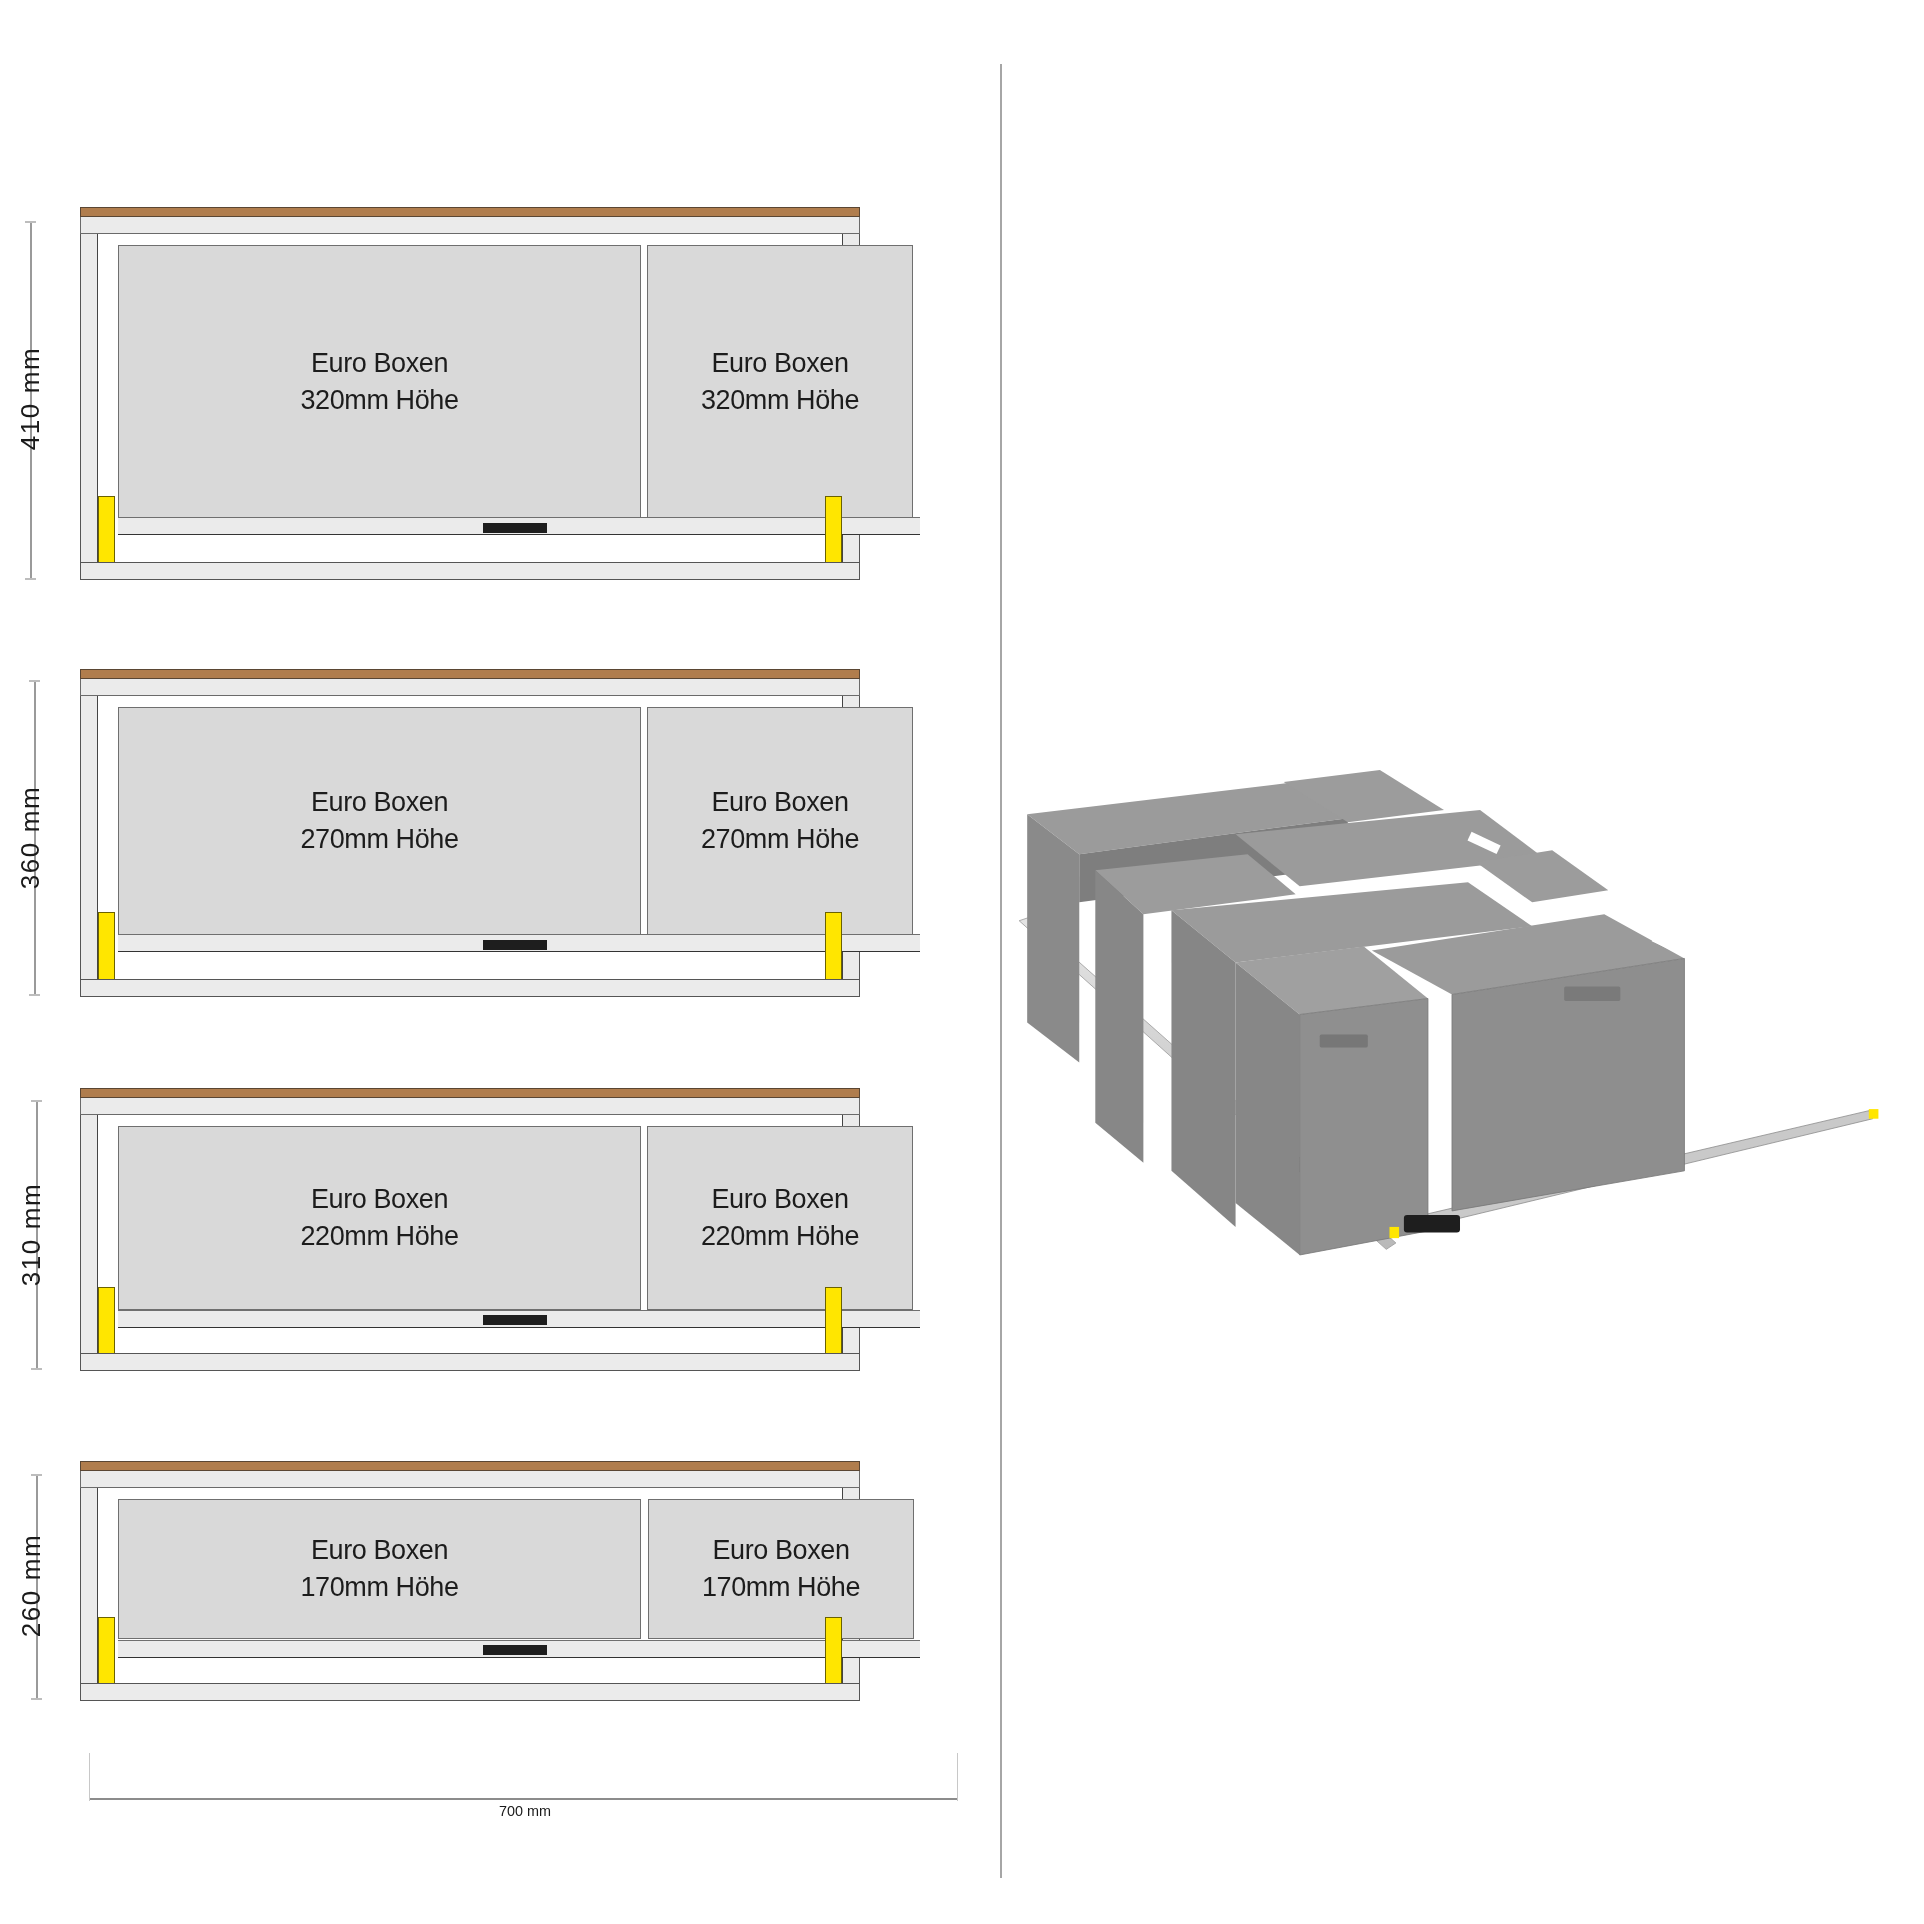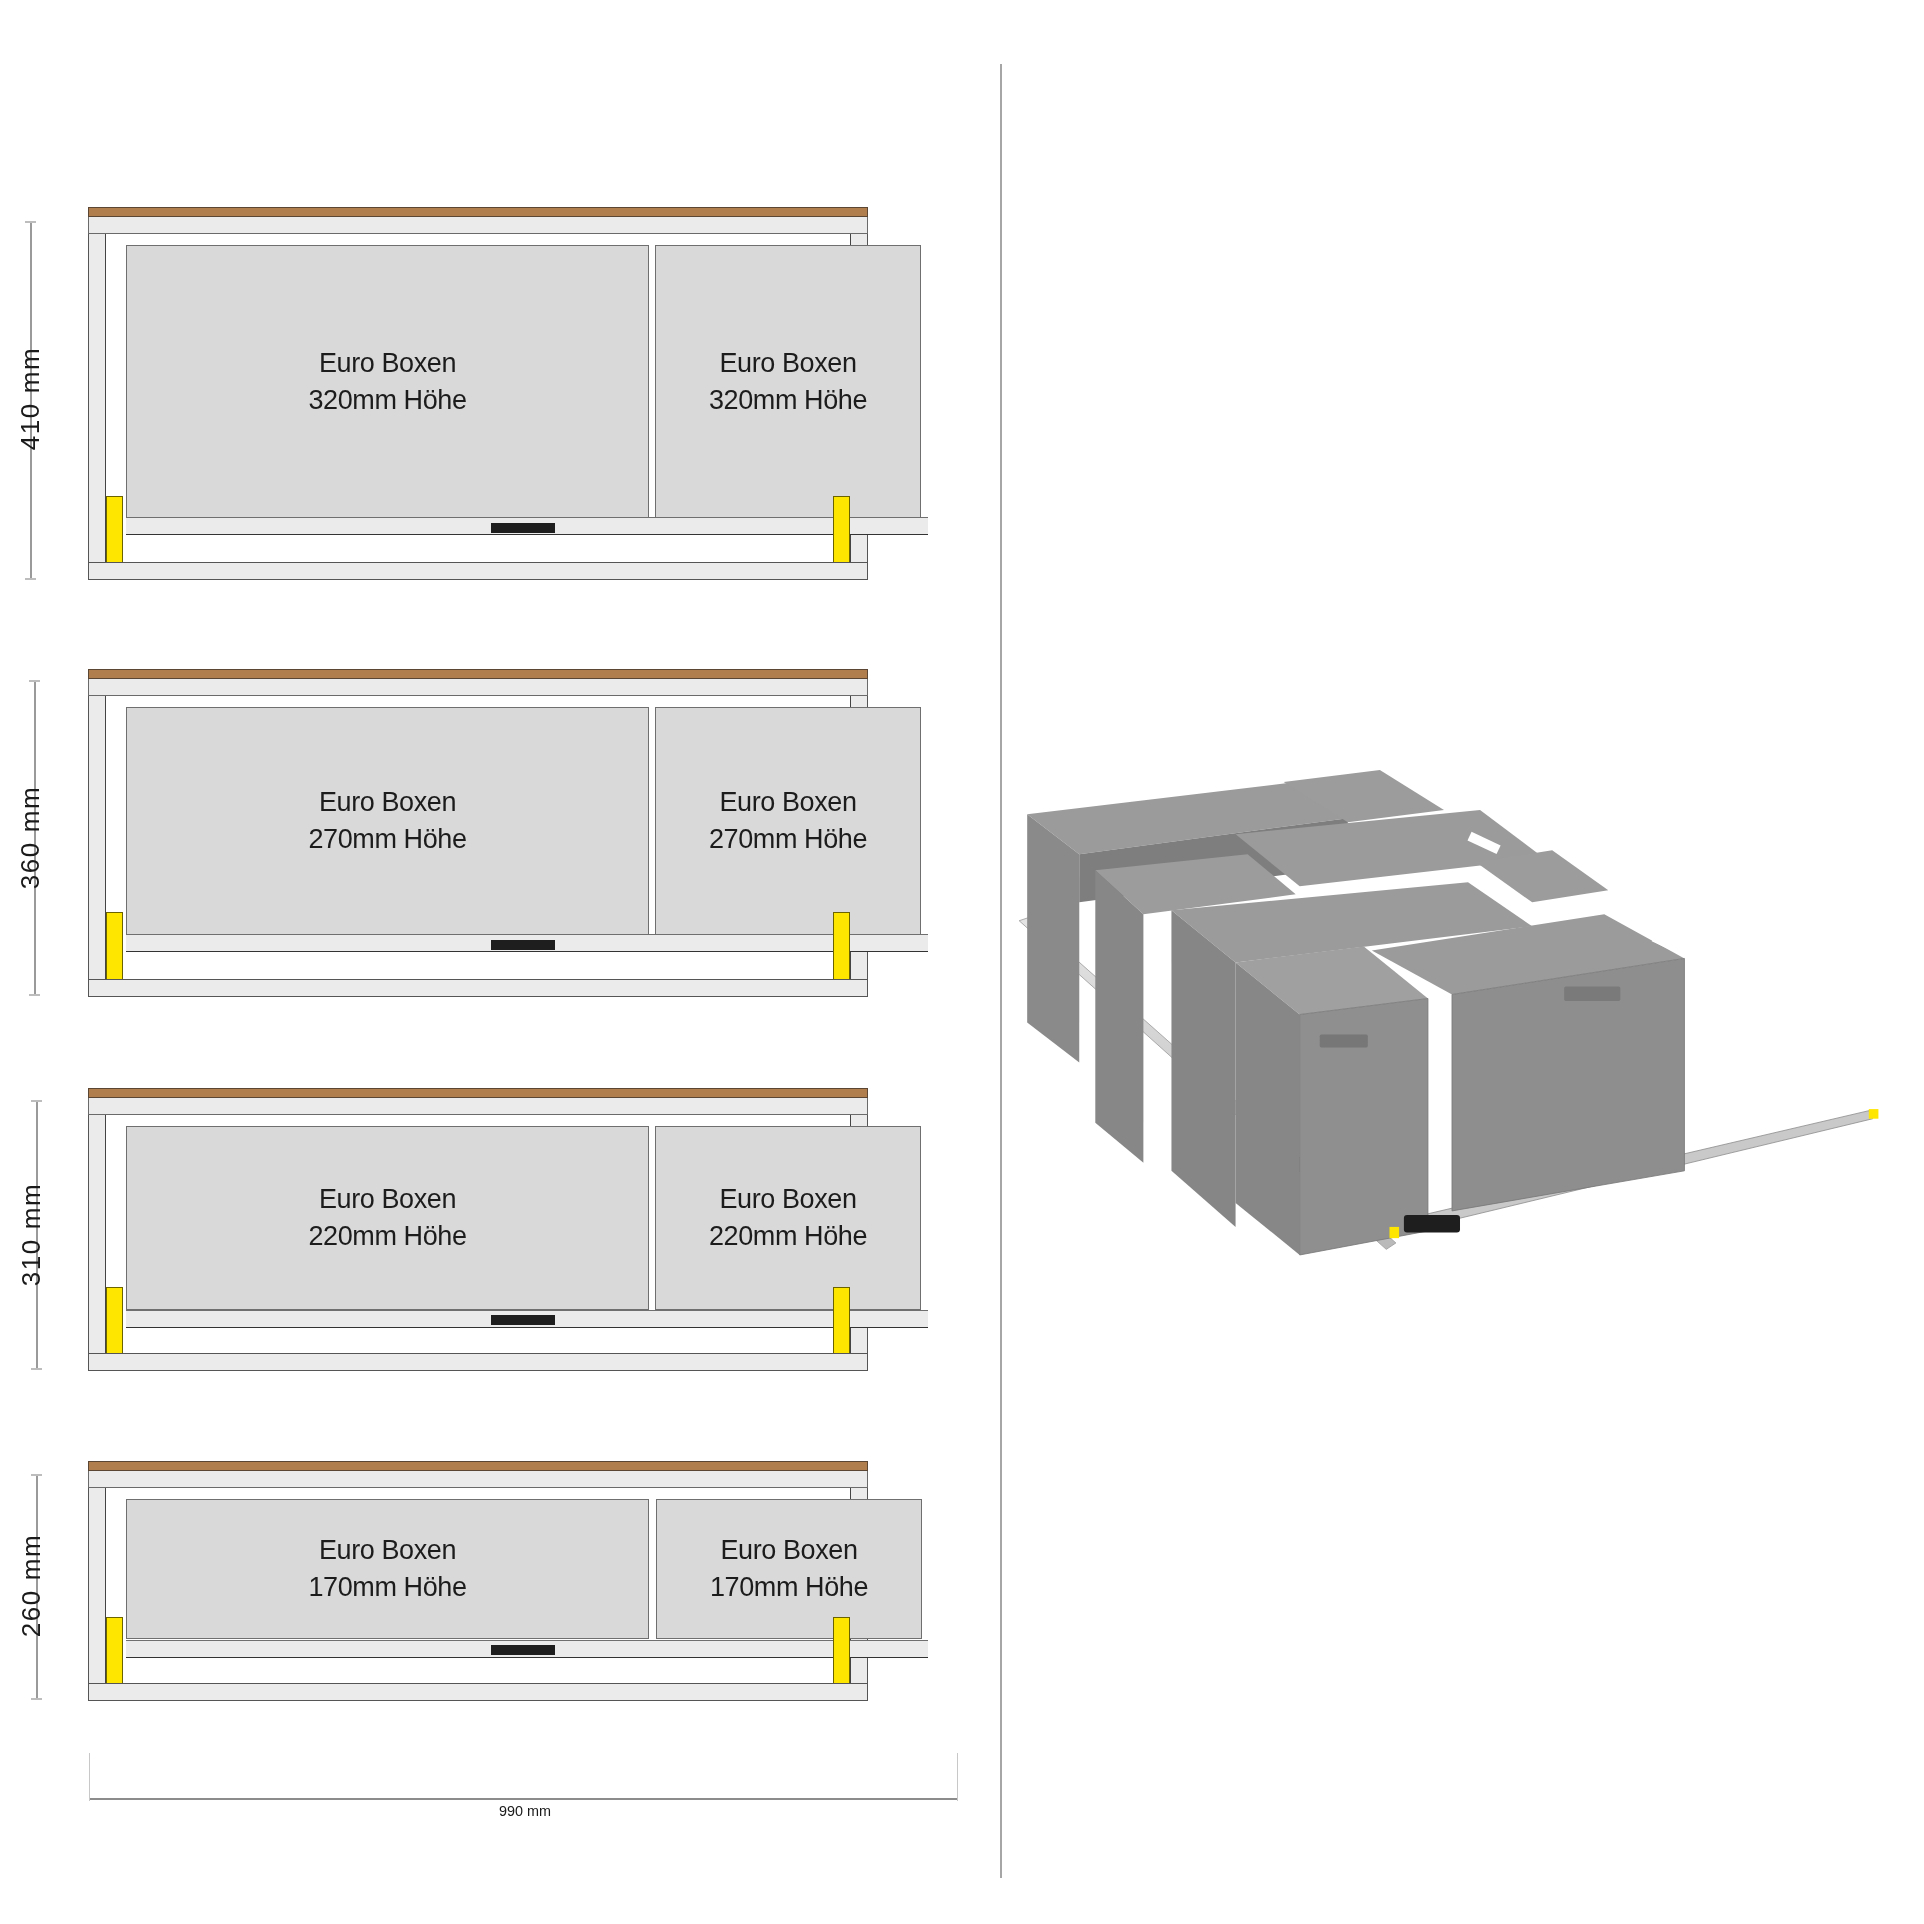--- a/index.html
+++ b/index.html
@@ -1,21 +1,21 @@
 <!DOCTYPE html>
 <html style="font-size:13px"><head>
 <meta charset="utf-8">
 <style>
   html, body { margin:0; padding:0; background:#ffffff; }
   body { width:1925px; height:1925px; position:relative; overflow:hidden;
          font-family:"Liberation Sans", sans-serif; color:#1a1a1a; }
   .divider { position:absolute; left:1000px; top:64px; width:2.4px; height:1814px; background:#a6a6a6; }
 
   
-  .drawer { position:absolute; left:88px; width:780px;border-radius:25px; }
+  .drawer { position:absolute; left:80px; width:780px;border-radius:25px; }
   .drawer .top-wood { position:absolute; left:0; top:0; width:100%; height:10.4px; background:#b07d4d; border:1.6px solid #5a4633; box-sizing:border-box; }
   .drawer .top-band { position:absolute; left:0; top:10.4px; width:100%; height:17px; background:#ebebeb; border:1.6px solid #6a6a6a; border-top:none; box-sizing:border-box; }
   .drawer .side-l { position:absolute; left:0; top:27px; width:17.6px; background:#ebebeb; border-left:1.6px solid #555; border-right:1.6px solid #444; box-sizing:border-box; }
   .drawer .side-r { position:absolute; right:0; top:27px; width:17.6px; background:#ebebeb; border-left:1.6px solid #444; border-right:1.6px solid #555; box-sizing:border-box; }
   .drawer .bottom-band { position:absolute; left:0; width:100%; height:17.6px; background:#ebebeb; border:1.6px solid #555; box-sizing:border-box; }
   .drawer .box { position:absolute; background:#d9d9d9; border:1.6px solid #6f6f6f; box-sizing:border-box; display:flex; flex-direction:column; align-items:center; justify-content:center; }
   .drawer .box span { display:block; font-size:27px; line-height:37px; color:#1c1c1c; text-align:center; letter-spacing:-0.4px; }
   .drawer .rail { position:absolute; left:38px; width:802px; height:17.6px; background:#ebebeb; border-top:1.6px solid #6f6f6f; border-bottom:1.6px solid #333; box-sizing:border-box; }
   .drawer .handle { position:absolute; left:403px; width:64px; height:9.6px; background:#1e1e1e; }
   .drawer .stop { position:absolute; width:17.6px; background:#ffe600; border:1.6px solid #6b6200; box-sizing:border-box; }
@@ -125,21 +125,21 @@
   <div class="rail" style="top:179px;"></div>
   <div class="handle" style="top:184px;"></div>
   <div class="stop" style="left:17.6px; top:156px; height:67px;"></div>
   <div class="stop" style="right:17.6px; top:156px; height:67px;"></div>
   <div class="bottom-band" style="top:222px;"></div>
 </div>
 
 <div class="dim-h-tick" style="left:89px;"></div>
 <div class="dim-h-tick" style="left:957px;"></div>
 <div class="dim-h"></div>
-<div class="dim-h-label">990 mm</div>
+<div class="dim-h-label">700 mm</div>
 
 <svg class="photo" viewBox="0 0 1090 650" xmlns="http://www.w3.org/2000/svg">
   <defs>
     <linearGradient id="rail" x1="0" y1="0" x2="0" y2="1">
       <stop offset="0" stop-color="#e4e4e4"></stop>
         <stop offset="1" stop-color="#b9b9b9"></stop>
     </linearGradient>
   </defs>
 
   <polygon points="0,218 12,214 470,620 458,628" fill="url(#rail)" stroke="#9a9a9a" stroke-width="1"></polygon>

